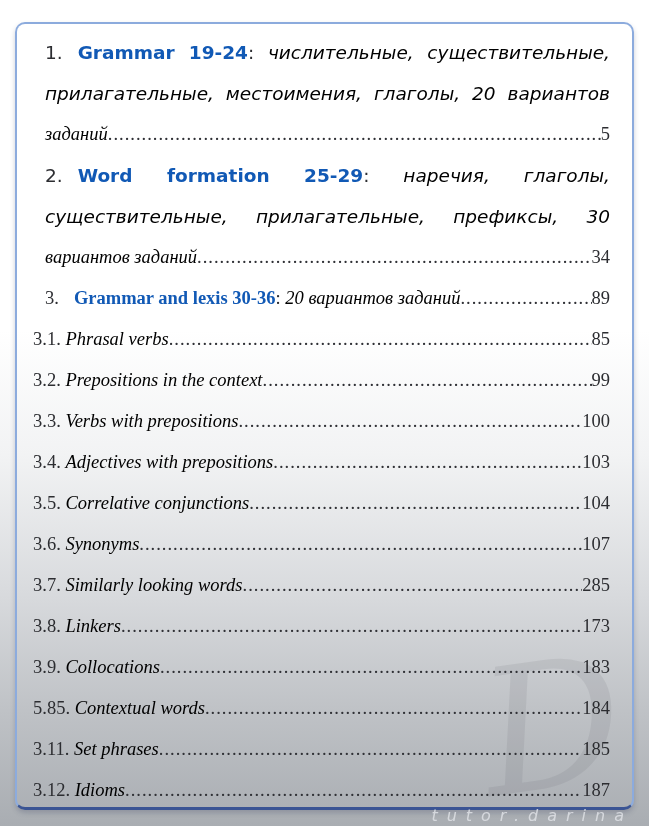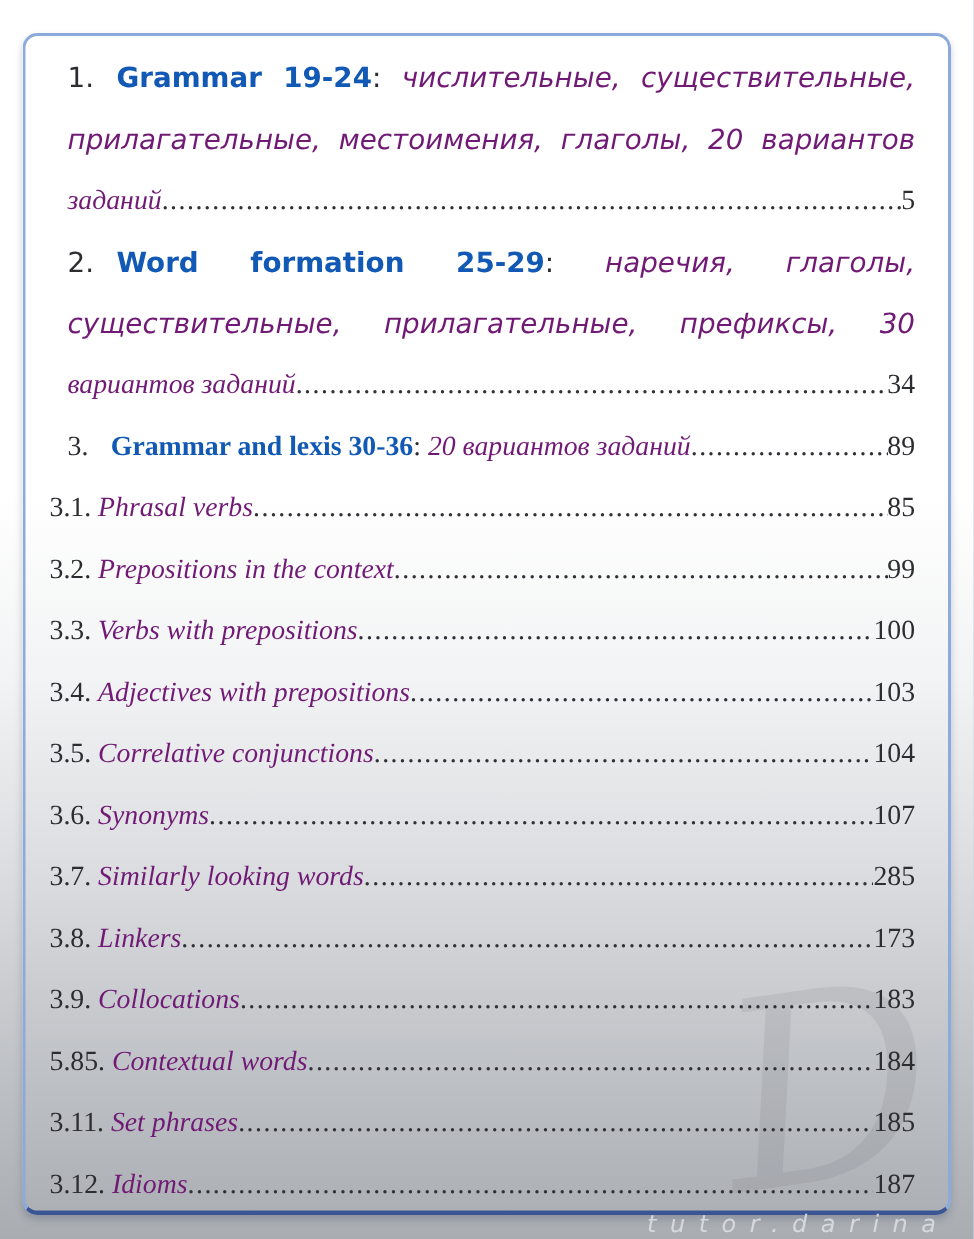--- a/index.html
+++ b/index.html
@@ -61,21 +61,21 @@
     white-space: nowrap;
     letter-spacing: 1px;
     color: #303136;
   }
   .pagenum { flex: 0 0 auto; white-space: nowrap; color: #2c2d31; }
 
   .num { color: #2c2d31; }
   .tab { display: inline-block; width: 15px; }
   .t-blue { color: #1159b5; font-weight: bold; text-align: right; }
   .colon { color: #2c2d31; }
-  .ital { font-style: italic; color: #701a75; }
+  .ital { font-style: italic; color: #000000; }
 
   
   .monogram {
     position: absolute;
     left: 462px; top: 632px;
     width: 180px; height: 190px;
     font-family: "DejaVu Serif", serif;
     font-style: italic;
     font-size: 175px;
     line-height: 190px;

